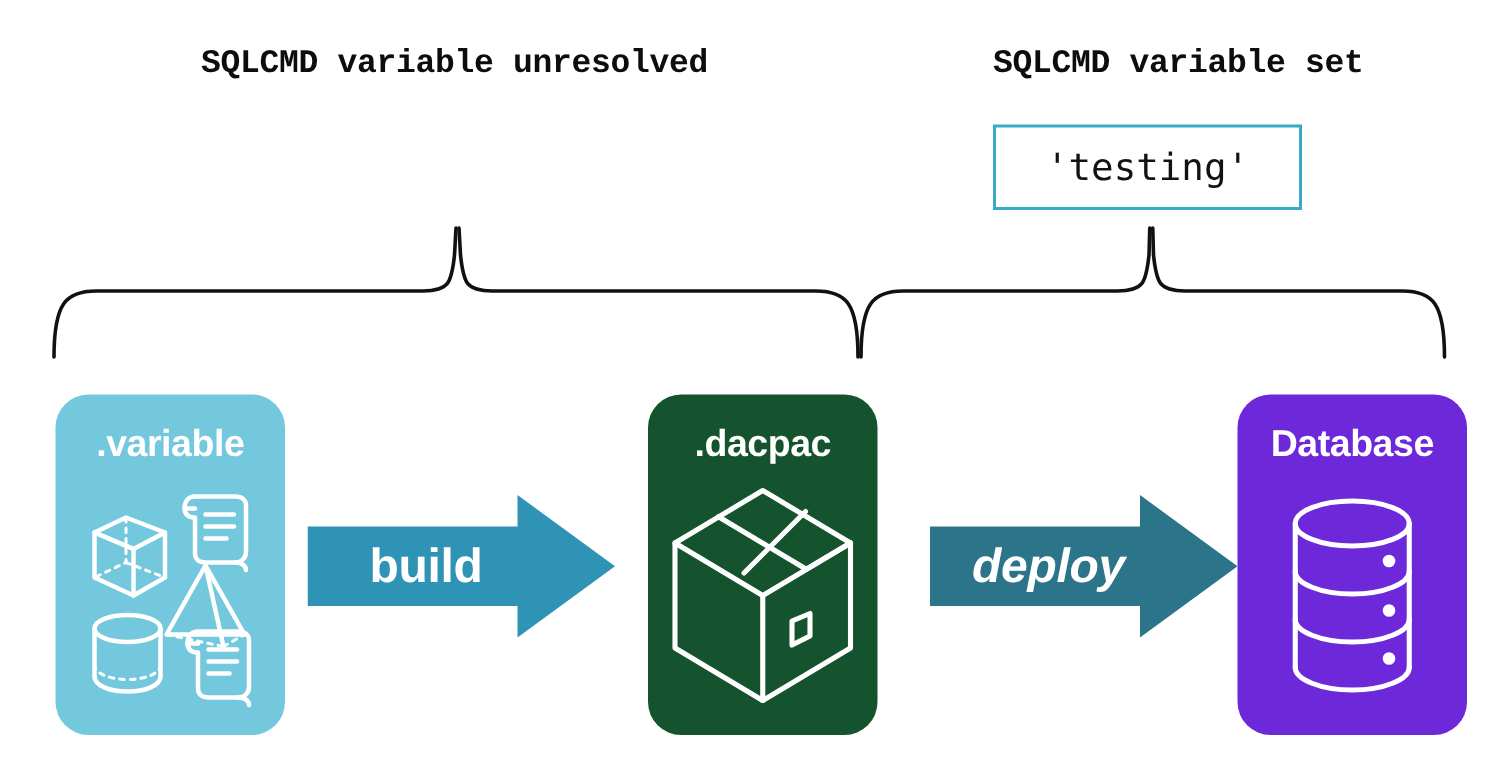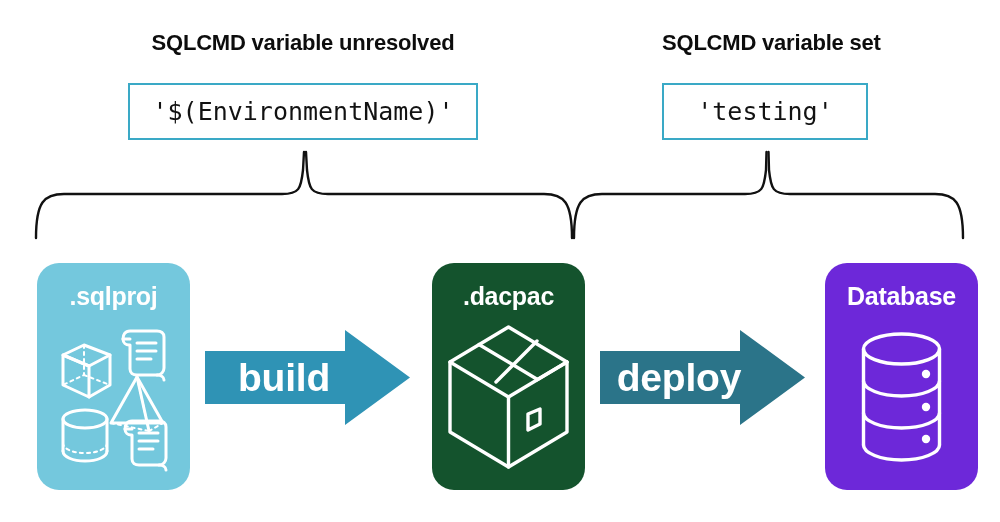--- a/index.html
+++ b/index.html
@@ -19,21 +19,21 @@
     position: absolute;
     inset: 0;
     width: 1000px;
     height: 522px;
   }
 
   
   .heading {
     position: absolute;
     text-align: center;
-    font-family: Liberation Sans, sans-serif;
+    font-family: Liberation Mono, monospace;
     font-weight: bold;
     font-size: 22px;
     letter-spacing: -0.2px;
     color: #0d0d0d;
     white-space: nowrap;
   }
   #heading-left  { left: 128px; top: 30px; width: 350px; }
   #heading-right { left: 662px; top: 30px; width: 206px; }
 
   
@@ -96,50 +96,47 @@
   }
 
   
   .arrow {
     position: absolute;
     top: 330px;
     width: 205px;
     height: 95px;
   }
   #arrow-build  { left: 205px; }
-  #arrow-deploy { left: 600px; }
+  #arrow-deploy { left: 620px; font-style: italic; }
   .arrow-label {
     position: absolute;
     top: 0;
     left: 0;
     width: 158px;
     height: 95px;
     display: flex;
     align-items: center;
     justify-content: center;
     font-family: "Liberation Sans", sans-serif;
     font-weight: bold;
-    font-size: 39px;
+    font-size: 32px;
     color: #ffffff;
     letter-spacing: -0.2px;
     white-space: nowrap;
   }
 </style>
 </head>
 <body>
 
 <div class="stage">
 
   <div class="heading" id="heading-left">SQLCMD variable unresolved</div>
 
   <div class="heading" id="heading-right">SQLCMD variable set</div>
 
-  <div class="code-box" id="code-box-left">
-    <span>'$(EnvironmentName)'</span>
-  </div>
 
   <div class="code-box" id="code-box-right">
     <span>'testing'</span>
   </div>
 
   <svg class="brace-layer" viewBox="0 0 1000 522">
 
     <g fill="none" stroke="#111111" stroke-width="2.4" stroke-linecap="round" stroke-linejoin="round">
       <path d="M 36 238
                C 36 202, 44 194, 64 194
@@ -161,21 +158,21 @@
                L 766.5 152"></path>
       <path d="M 963 238
                C 963 202, 955 194, 935 194
                L 790 194
                C 773 194, 771 189, 769 170
                L 768.5 152"></path>
     </g>
   </svg>
 
   <div class="stage-box" id="box-sqlproj">
-    <div class="box-label">.sqlproj</div>
+    <div class="box-label">.variable</div>
     <svg class="box-art" viewBox="0 0 153 160">
       <g fill="none" stroke="#ffffff" stroke-width="3" stroke-linecap="round" stroke-linejoin="round">
 
         <g>
           <path d="M26 38 L47 28 L73 38 L52 49 Z"></path>
           <path d="M26 38 L26 68 L52 80 L52 49 Z"></path>
           <path d="M73 38 L73 68 L52 80"></path>
           <path d="M47 28 L47 58 L26 68" stroke-dasharray="3 4" stroke-width="2"></path>
           <path d="M47 58 L73 68" stroke-dasharray="3 4" stroke-width="2"></path>
         </g>

